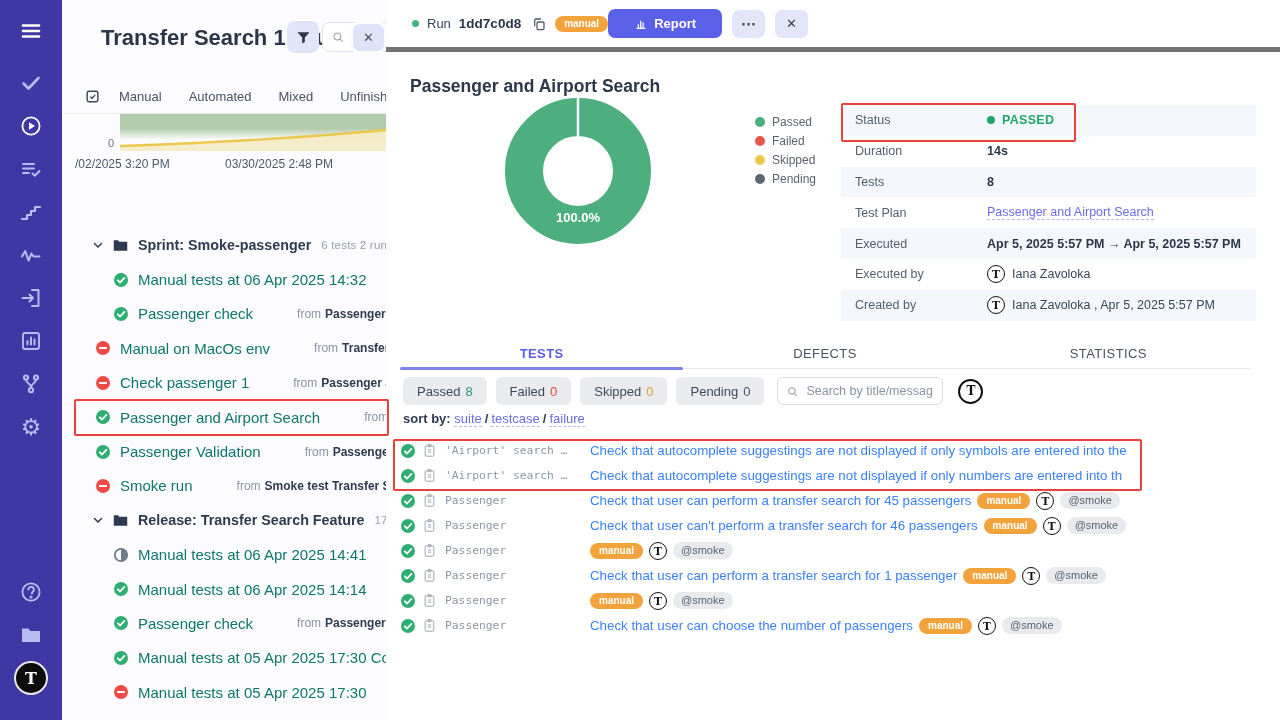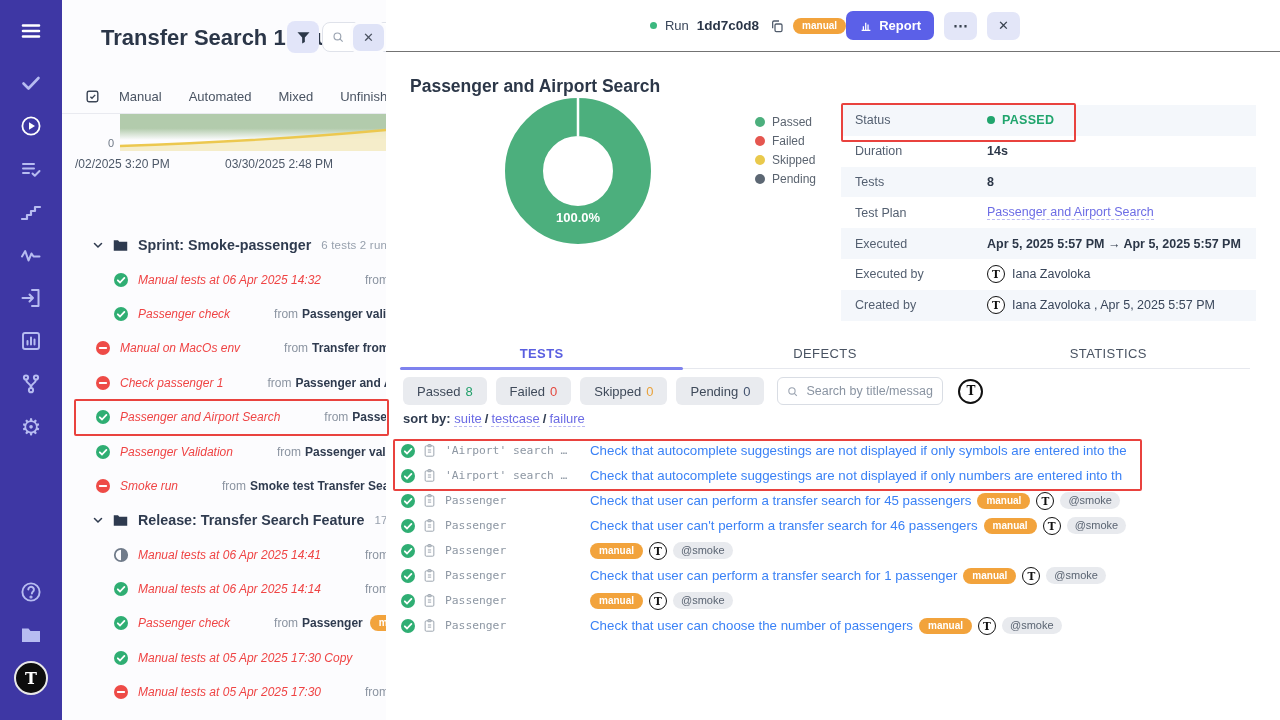--- a/index.html
+++ b/index.html
@@ -37,45 +37,45 @@
   .lp-tab{font-size:13px;color:#495362;margin-right:27px;white-space:nowrap;cursor:pointer;}
   .lp-chart{position:absolute;left:58px;top:114px;width:266px;height:37px;}
   .lp-y0{position:absolute;left:28px;top:137px;width:24px;text-align:right;font-size:11px;color:#6e7886;}
   .lp-xtick{position:absolute;top:157px;font-size:12px;color:#4d5868;white-space:nowrap;}
   .lp-runs{position:absolute;left:0;top:228px;width:324px;height:492px;overflow:hidden;}
   .lp-run-row{height:34.4px;display:flex;align-items:center;white-space:nowrap;overflow:hidden;cursor:pointer;}
   .lp-run-row .st{flex:0 0 auto;margin-right:9px;display:flex;}
   .lp-run-row.lvl-top{padding-left:33px;}
   .lp-run-row.lvl-child{padding-left:51px;}
   .lp-run-row.lvl-folder{padding-left:29px;}
-  .run-title{font-size:12px;color:#ef4444;margin-right:8px;font-style:italic;}
+  .run-title{font-size:15px;color:#0f766e;margin-right:8px;}
   .folder-title{font-size:14.3px;font-weight:600;color:#2f3b4f;margin-right:10px;}
   .folder-meta{font-size:11.5px;color:#97a0ad;letter-spacing:.2px;}
   .from-lbl{font-size:12px;color:#8b94a1;margin-right:4px;margin-left:36px;}
   .from-name{font-size:12px;font-weight:bold;color:#2f3b4f;margin-right:7px;}
   .chev{margin-right:7px;display:flex;color:#2f3b4f;}
   .fold-ic{margin-right:9px;display:flex;}
   .badge-manual{display:inline-block;background:#f2a33c;color:#fff;font-size:10px;font-weight:bold;
     padding:3px 9px;border-radius:10px;line-height:1;flex:0 0 auto;}
 
   
   .st svg{display:block;}
 
   
   .main{position:absolute;left:386px;top:0;width:894px;height:720px;background:#fff;}
-  .m-header{position:absolute;left:0;top:0;width:894px;height:52px;border-bottom:1px solid #737373;
-    display:flex;align-items:center;justify-content:center;padding:0 22px 0 26px;box-sizing:border-box;}
+  .m-header{position:absolute;left:0;top:0;width:894px;height:52px;border-bottom:5px solid #737373;
+    display:flex;align-items:center;justify-content:flex-start;padding:0 22px 0 26px;box-sizing:border-box;}
   .mh-left{display:flex;align-items:center;gap:8px;}
   .run-dot{width:7px;height:7px;border-radius:50%;background:#3cb87f;}
   .run-lbl{font-size:13px;color:#39465a;}
   .run-id{font-size:13.5px;font-weight:bold;color:#2b3648;}
   .copy-ic{display:flex;color:#505b6b;cursor:pointer;margin-left:2px;}
   .mh-right{display:flex;align-items:center;gap:10px;}
   .btn-report{height:29px;background:#5b60e8;color:#fff;border:none;border-radius:7px;font-size:13px;font-weight:600;
-    display:flex;align-items:center;gap:6px;padding:0 13px;cursor:pointer;font-family:inherit;}
+    display:flex;align-items:center;gap:6px;padding:0 26px;cursor:pointer;font-family:inherit;}
   .btn-sq{height:28px;width:33px;background:#e3e6f8;border:none;border-radius:7px;color:#39424f;
     display:flex;align-items:center;justify-content:center;cursor:pointer;font-size:15px;font-weight:bold;}
   .m-title{position:absolute;left:24px;top:64px;font-size:17.5px;font-weight:bold;color:#2c3748;}
 
   .donut{position:absolute;left:117px;top:96px;}
   .legend{position:absolute;left:369px;top:112px;}
   .lg-item{display:flex;align-items:center;height:19px;}
   .lg-dot{width:10px;height:10px;border-radius:50%;margin-right:7px;flex:0 0 auto;}
   .lg-lbl{font-size:12px;color:#5b6470;}
 

